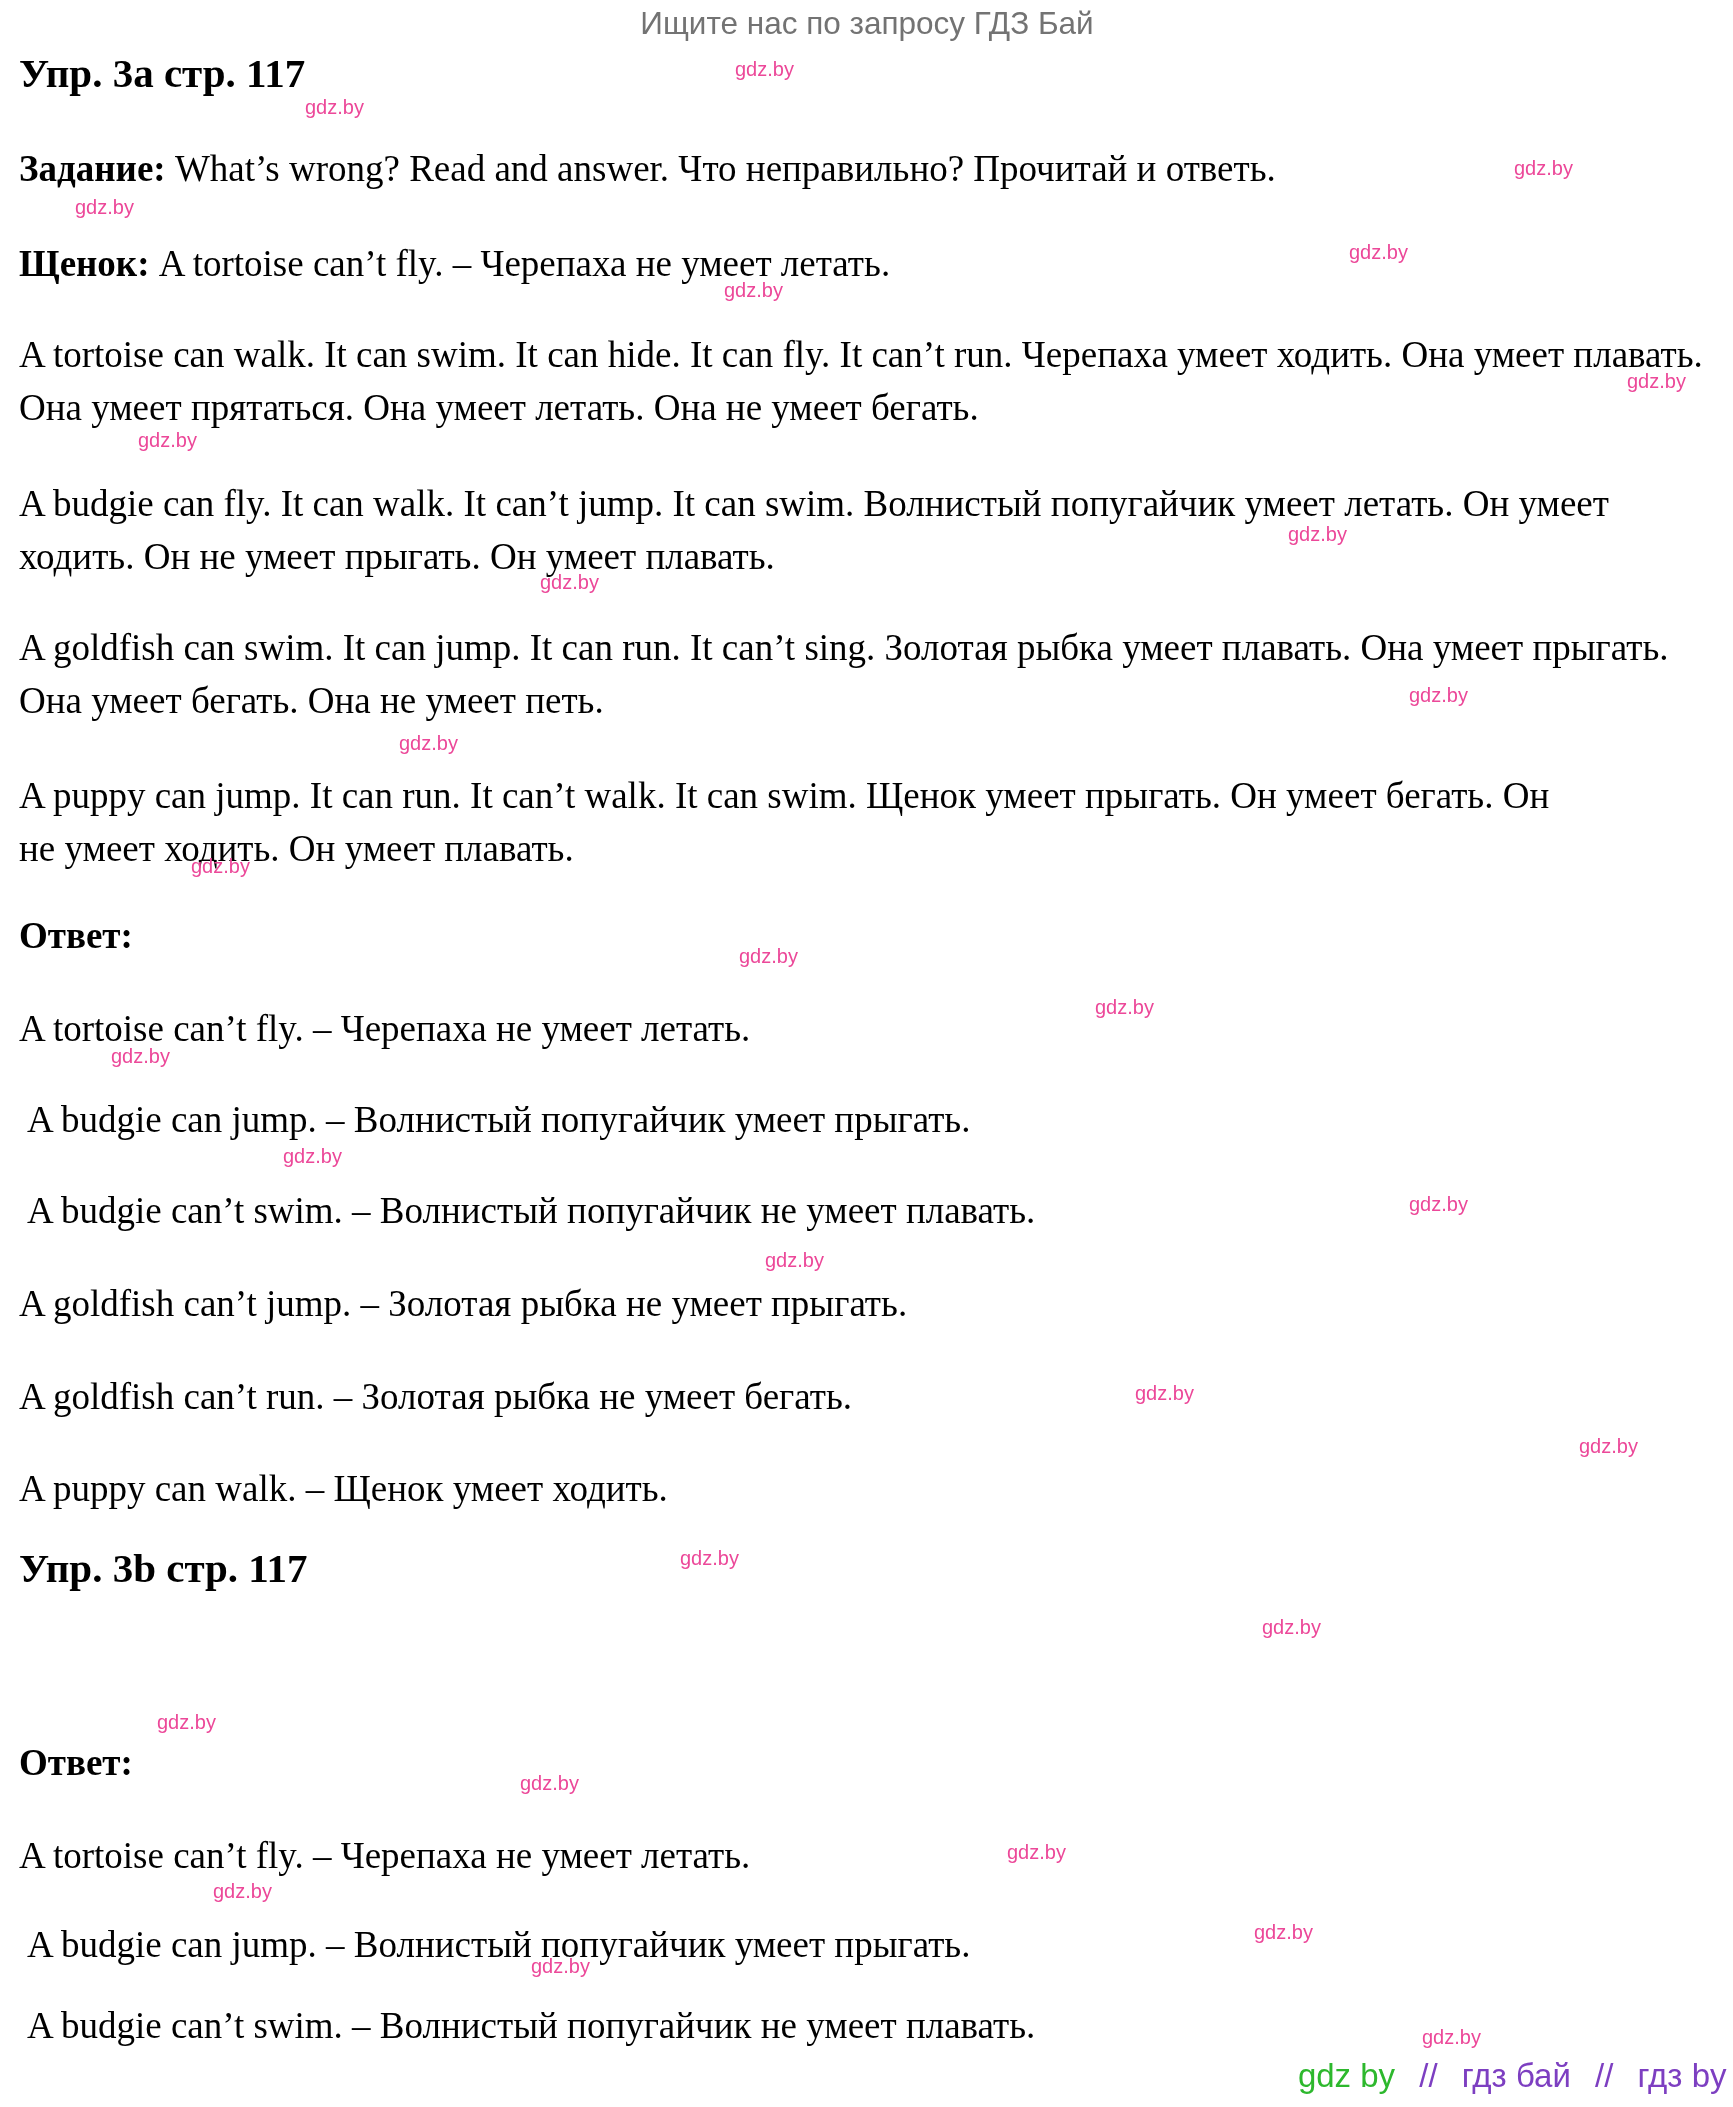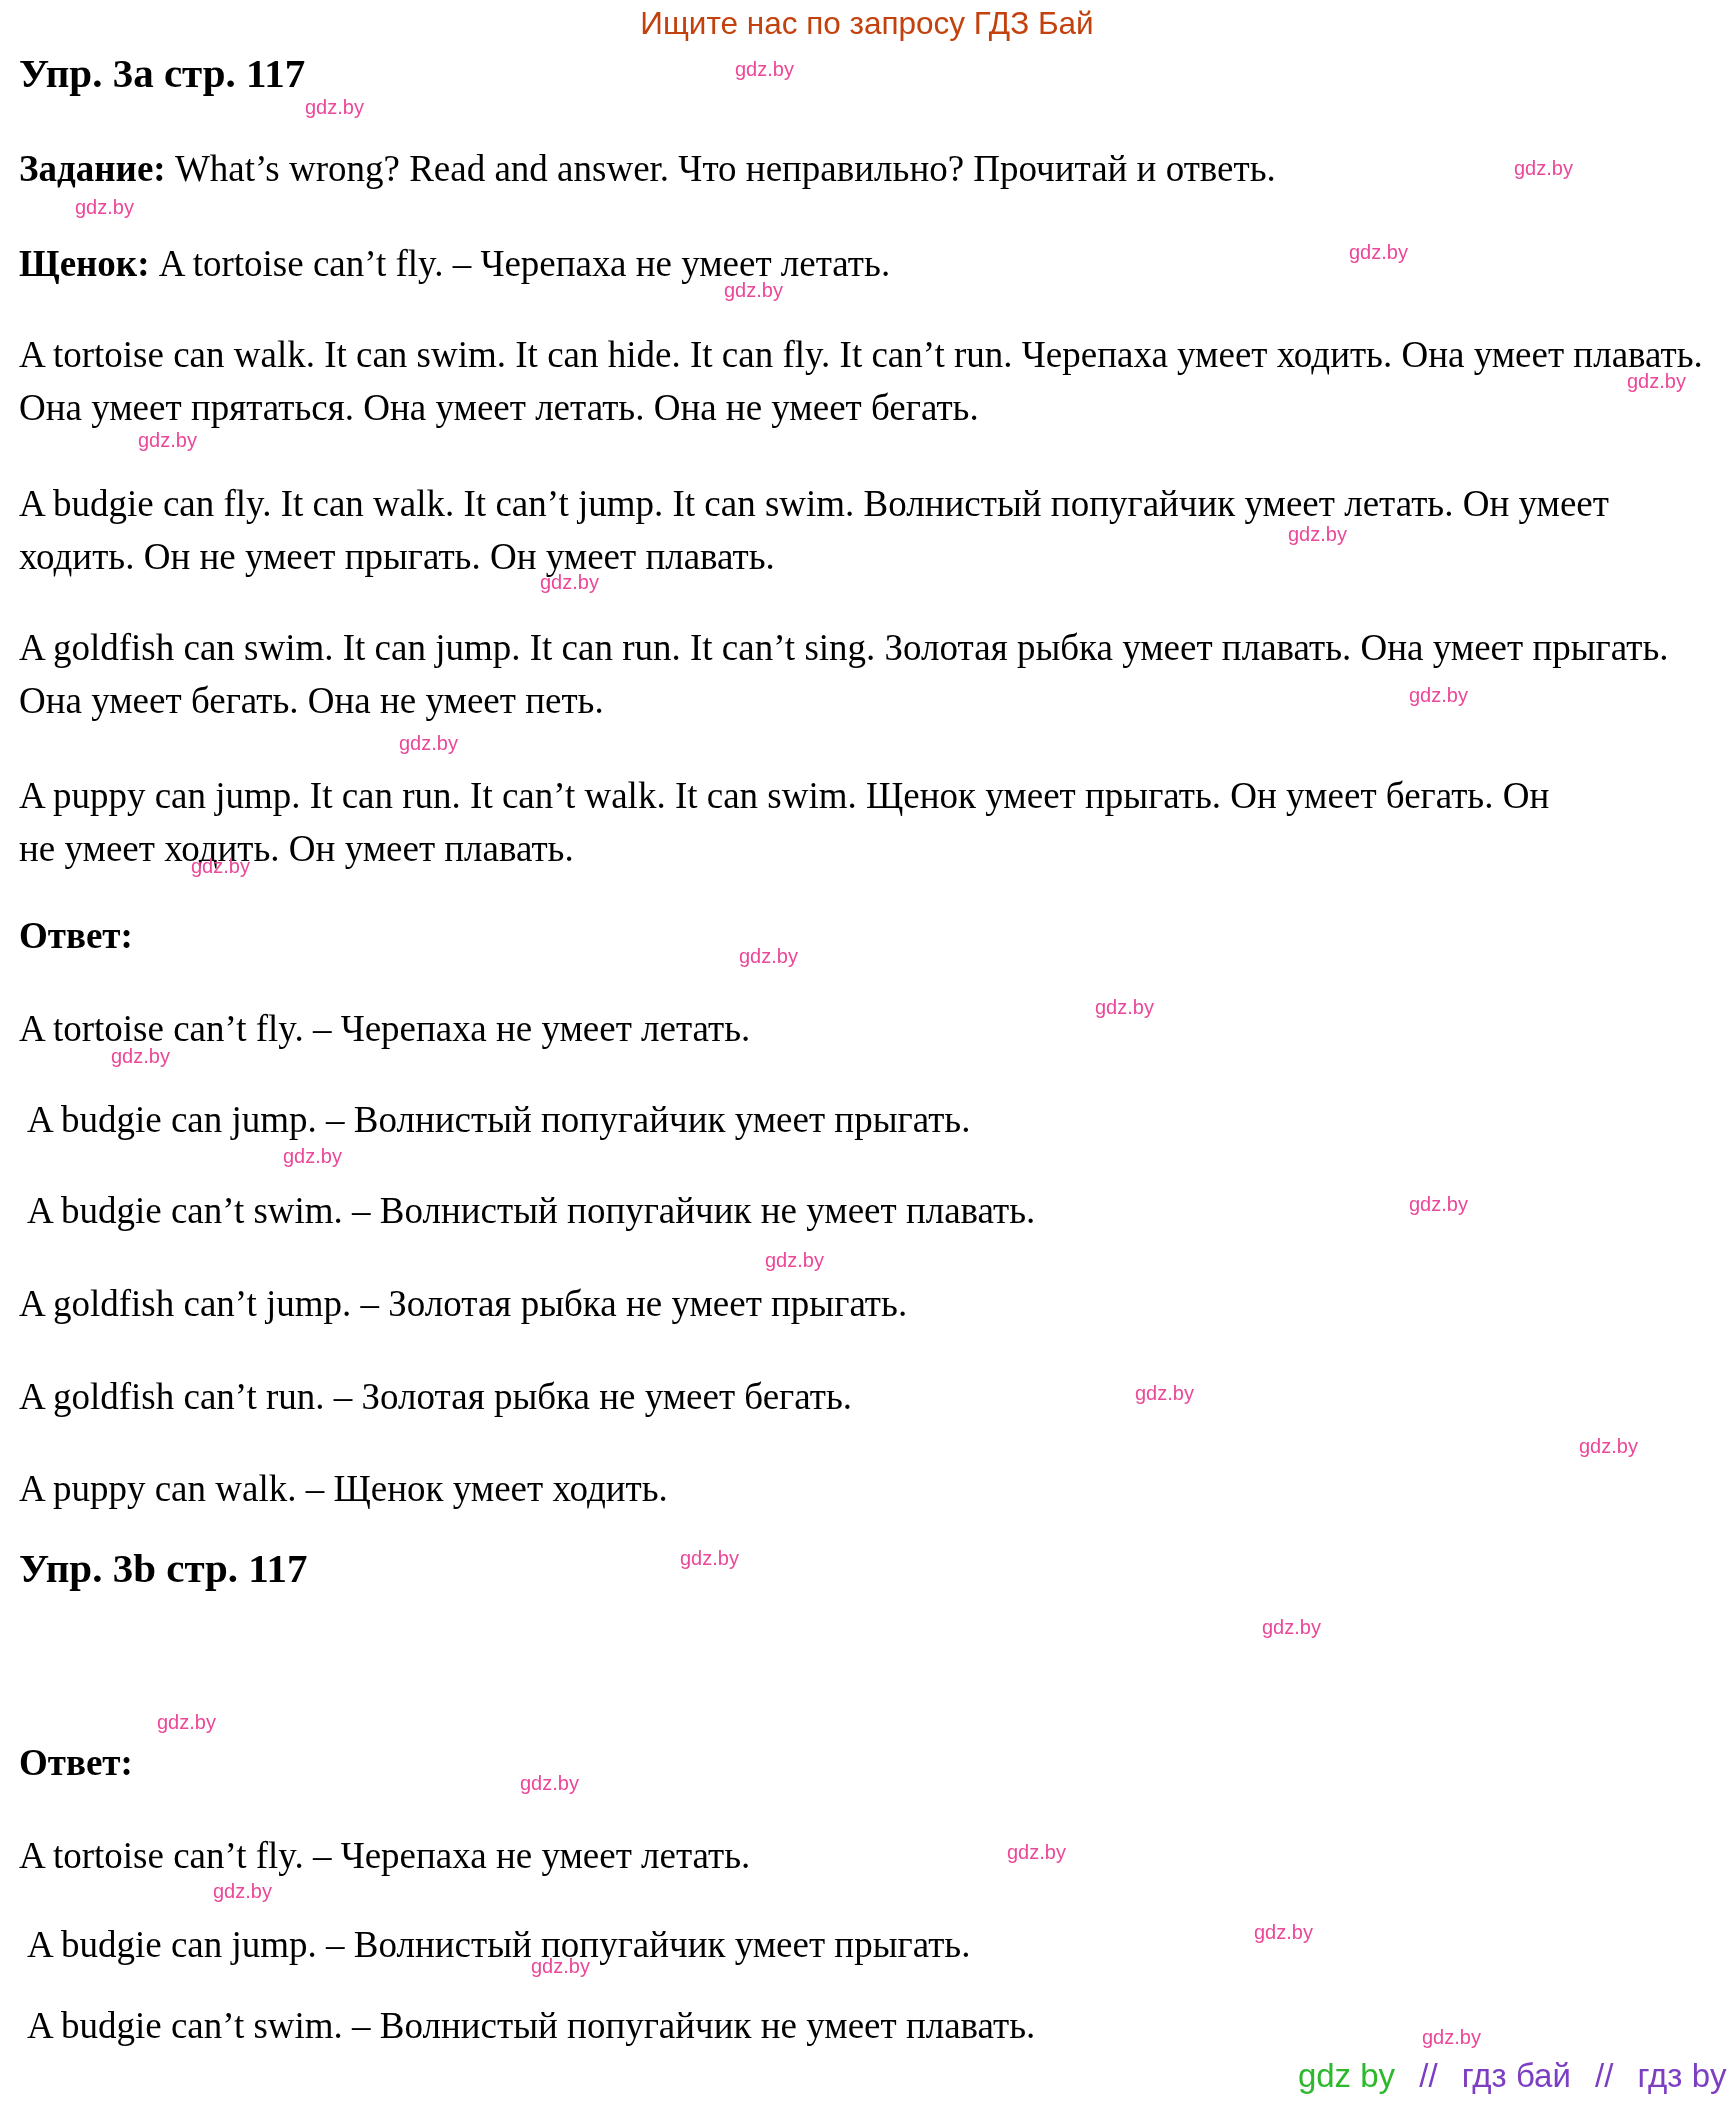--- a/index.html
+++ b/index.html
@@ -50,21 +50,21 @@
     font-family: "Liberation Sans", sans-serif;
     font-size: 33px;
   }
   .footer span { margin: 0 7.5px; }
 </style>
 </head>
 <body>
 
 <div class="page">
 
-  <div class="banner" style="color: #c2410c;">Ищите нас по запросу ГДЗ Бай</div>
+  <div class="banner" style="color: #737373;">Ищите нас по запросу ГДЗ Бай</div>
 
   <div class="heading" style="top:49px">Упр. 3а стр. 117</div>
 
   <div class="text" style="top:142px">
     <span class="lbl">Задание:</span>
     <span>What’s wrong? Read and answer. Что неправильно? Прочитай и ответь.</span>
   </div>
 
   <div class="text" style="top:237px">
     <span class="lbl">Щенок:</span>

